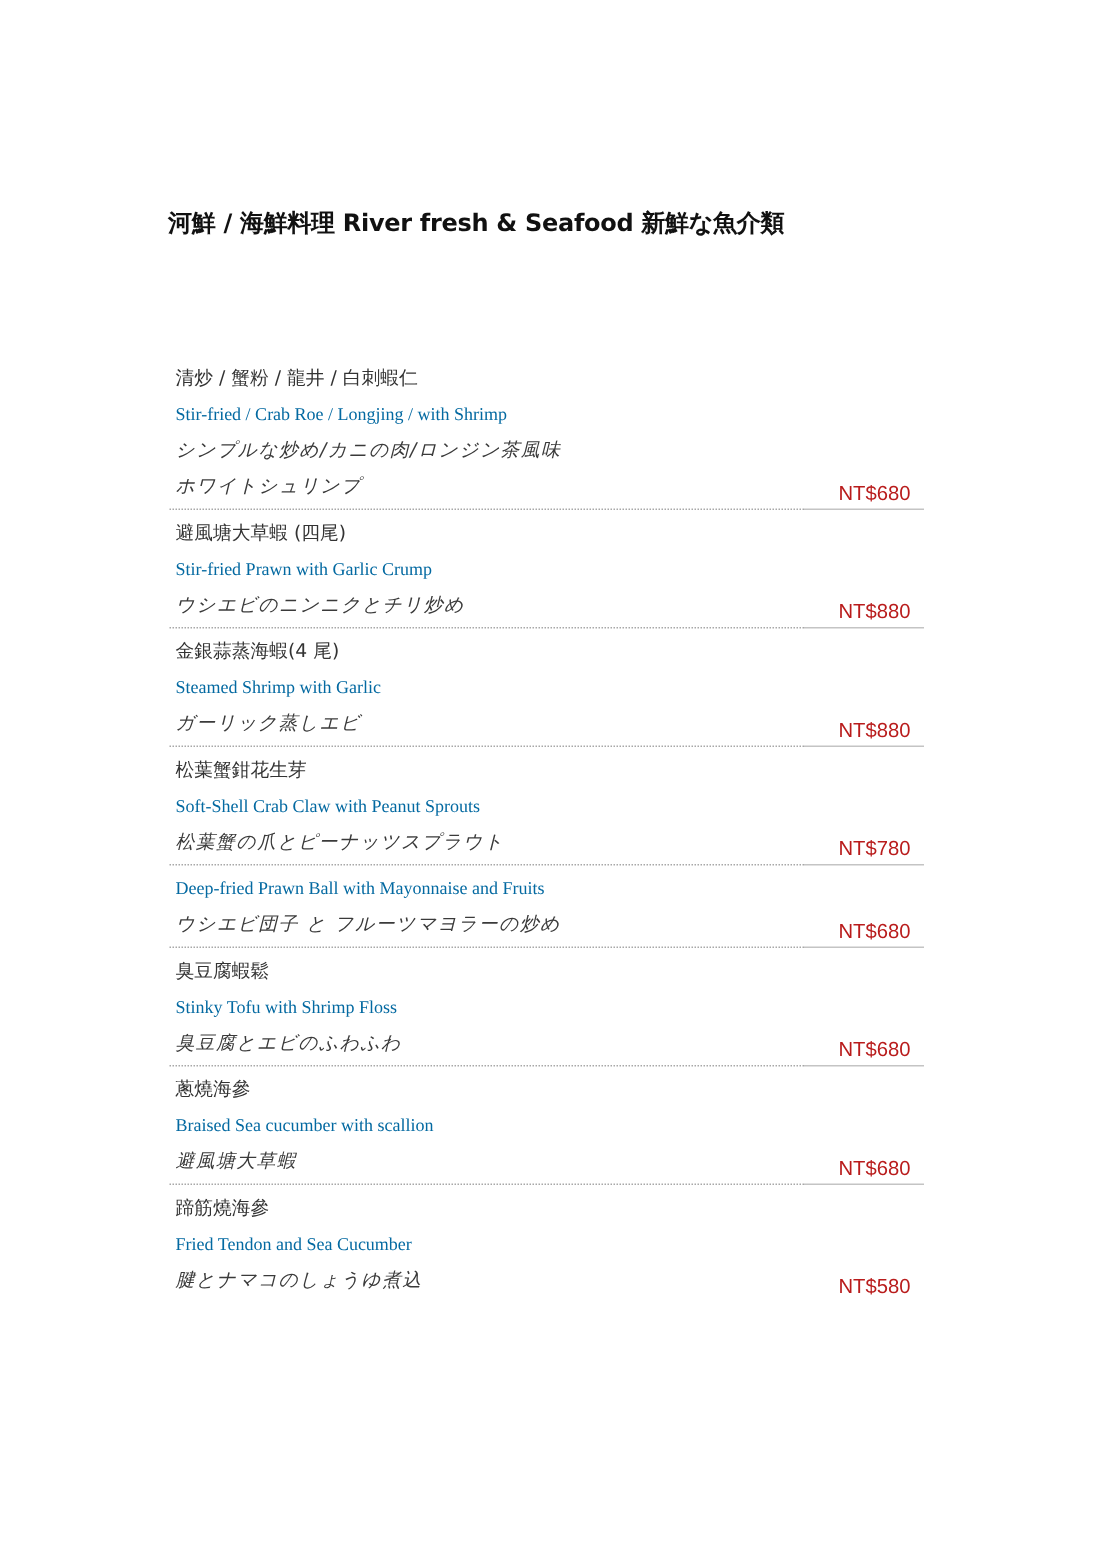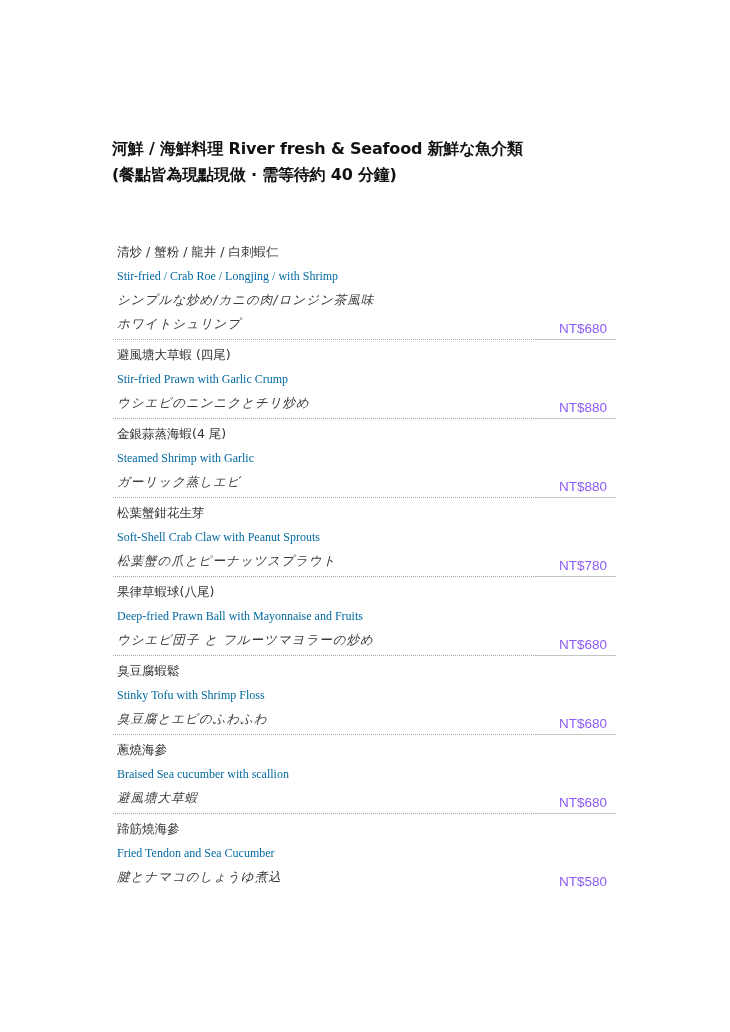--- a/index.html
+++ b/index.html
@@ -70,21 +70,21 @@
       padding-left: 4px;
       letter-spacing: 1px;
       font-style: italic;
     }
     .item .price {
       flex: 1 1 auto;
       text-align: right;
       padding-right: 9px;
       font-family: "Liberation Sans", "DejaVu Sans", sans-serif;
       font-size: 13.5px;
-      color: #8b5cf6;
+      color: #b91c1c;
     }
     .divider {
       display: flex;
       height: 2px;
       margin: 0;
     }
     .divider .dotted {
       width: 423px;
       flex: 0 0 423px;
       border-top: 1px dotted #a8a8a8;
@@ -92,21 +92,20 @@
     .divider .solid {
       flex: 1 1 auto;
       border-top: 1.5px solid #c4c4c4;
     }
   </style>
 </head>
 <body>
 
 <div class="title-block">
   <div class="title-line">河鮮 / 海鮮料理  River fresh &amp; Seafood 新鮮な魚介類</div>
-  <div class="title-line">(餐點皆為現點現做 · 需等待約 40 分鐘)</div>
 </div>
 
 <div class="menu">
 
   <div class="item">
     <div class="texts">
       <div class="line zh">清炒 / 蟹粉 / 龍井 / 白刺蝦仁</div>
       <div class="line en">Stir-fried / Crab Roe / Longjing / with Shrimp</div>
       <div class="line ja">シンプルな炒め/カニの肉/ロンジン茶風味</div>
       <div class="line ja">ホワイトシュリンプ</div>
@@ -152,21 +151,20 @@
     </div>
     <div class="price">NT$780</div>
   </div>
   <div class="divider">
       <div class="dotted"></div>
       <div class="solid"></div>
     </div>
 
   <div class="item">
     <div class="texts">
-      <div class="line zh">果律草蝦球(八尾)</div>
       <div class="line en">Deep-fried Prawn Ball with Mayonnaise and Fruits</div>
       <div class="line ja">ウシエビ団子 と フルーツマヨラーの炒め</div>
     </div>
     <div class="price">NT$680</div>
   </div>
   <div class="divider">
       <div class="dotted"></div>
       <div class="solid"></div>
     </div>
 

